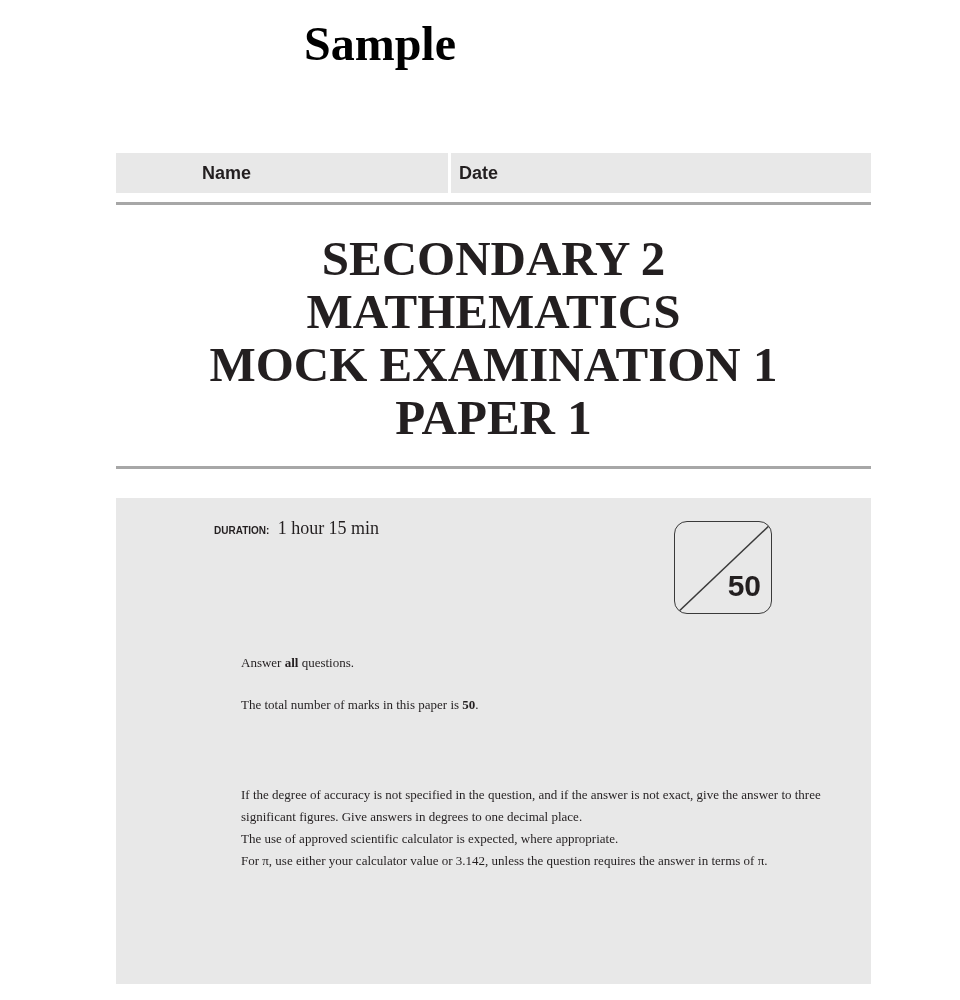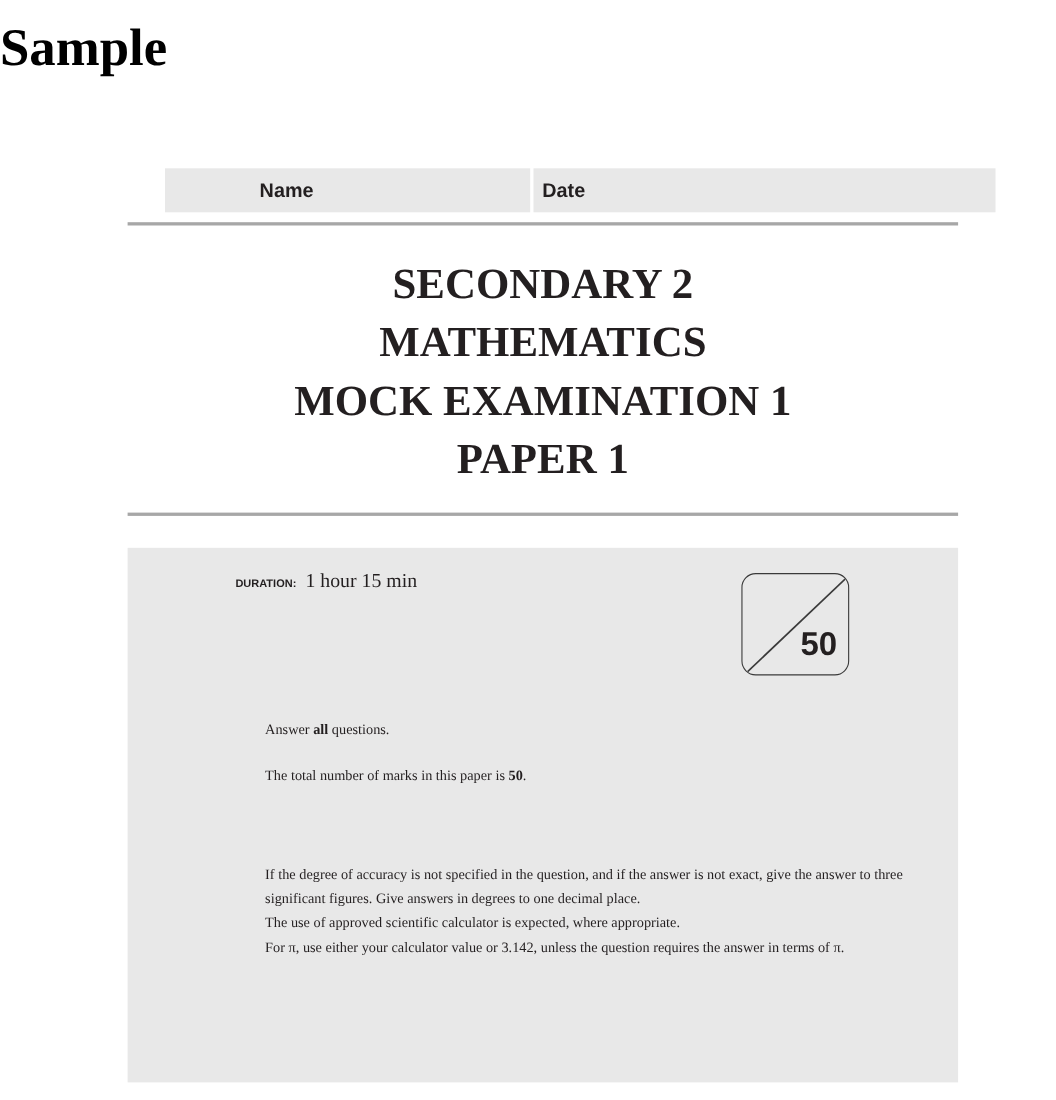--- a/index.html
+++ b/index.html
@@ -1,45 +1,45 @@
 <!DOCTYPE html>
 <html><head>
   <meta charset="utf-8">
   <style>
     html, body { margin: 0; padding: 0; background: #ffffff; }
     body { width: 960px; height: 1000px; position: relative; overflow: hidden; color: #231f20; }
 
     .sample-title {
-      position: absolute; left: 0; top: 14px; width: 760px; 
+      position: absolute; left: 0; top: 14px; width: 760px; text-align: center;
       font-family: "Liberation Serif", serif; font-weight: bold; font-size: 48px; color: #000;
       line-height: 60px;
     }
 
     .info-bar {
       position: absolute; left: 116px; top: 153px; width: 755px; height: 52px;
-      display: flex; gap: 3px; margin-left: 34px;
+      display: flex; gap: 3px;
     }
     .info-cell {
       background: #e8e8e8; height: 40px; display: flex; align-items: center;
       font-family: "Liberation Sans", sans-serif; font-weight: bold; font-size: 18px; color: #231f20;
       box-sizing: border-box;
     }
     .info-cell.name { width: 332px; padding-left: 86px; }
     .info-cell.class { width: 175px; padding-left: 8px; }
     .info-cell.date { flex: 1; padding-left: 8px; }
 
     .rule {
       position: absolute; left: 116px; width: 755px; height: 3px; background: #a7a7a7;
     }
     .rule.top { top: 202px; }
     .rule.bottom { top: 466px; }
 
     .exam-title {
       position: absolute; left: 116px; top: 232px; width: 755px; text-align: center;
-      font-family: "Liberation Serif", serif; font-weight: bold; font-size: 39px; line-height: 53px;
+      font-family: "Liberation Serif", serif; font-weight: bold; font-size: 49px; line-height: 53px;
       color: #231f20;
     }
     .exam-title div { white-space: nowrap; }
 
     .instructions-box {
       position: absolute; left: 116px; top: 498px; width: 755px; height: 486px;
       background: #e8e8e8;
     }
 
     .duration {

